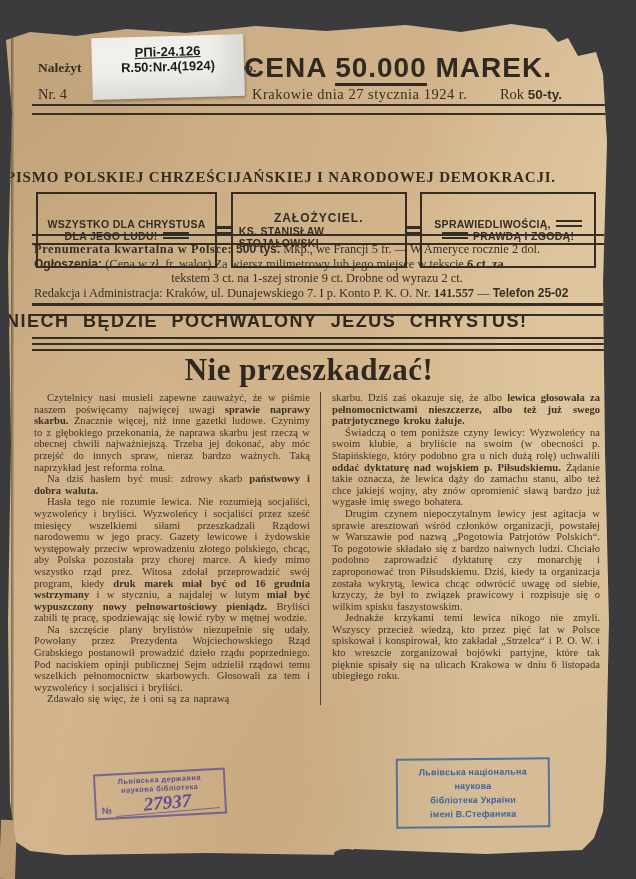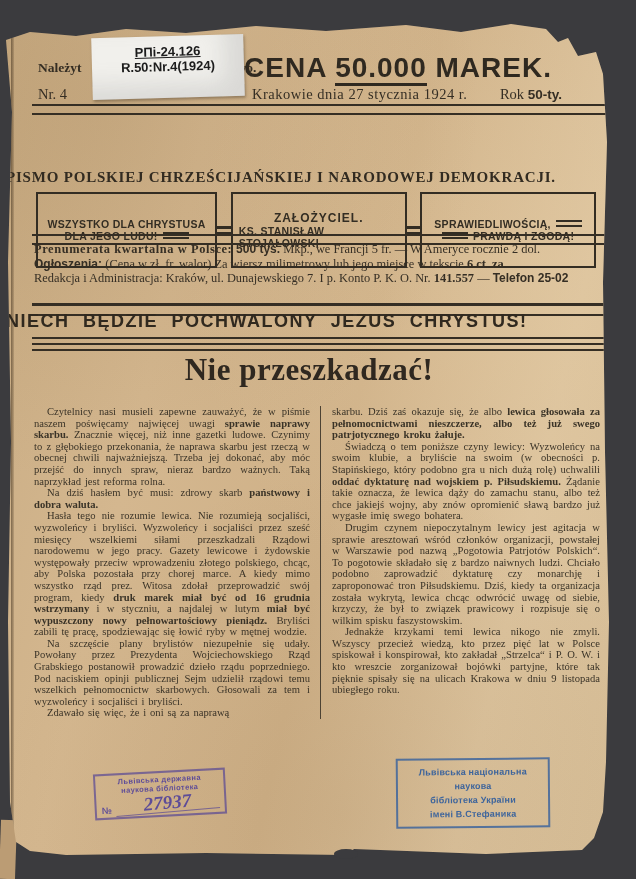--- a/index.html
+++ b/index.html
@@ -64,21 +64,21 @@
   .eq{width:15px;height:9px;background:repeating-linear-gradient(to bottom,#332d23 0 3px,transparent 3px 6px);}
 
   .imprint{position:absolute;top:220px;left:28px;right:12px;font-size:12.4px;line-height:14.6px;color:#352e24;}
   .imprint .c{text-align:center;}
   .imprint .bs{font-size:12px;}
 
   .banner{position:absolute;top:289px;left:0;width:100%;text-align:left;
     font-family:"Liberation Sans","DejaVu Sans",sans-serif;font-weight:bold;font-size:18px;letter-spacing:1.5px;word-spacing:7px;color:#30291f;}
   .title{position:absolute;top:330px;left:0;width:100%;text-align:center;font-weight:bold;font-size:31px;letter-spacing:.5px;color:#2f2820;}
 
-  .columns{position:absolute;top:384px;left:28px;right:12px;display:flex;}
+  .columns{position:absolute;top:370px;left:28px;right:12px;display:flex;}
   .col{font-size:10.6px;line-height:11.6px;text-align:justify;word-spacing:1.2px;color:#3a3327;}
   .col-left{width:276px;padding-right:10px;}
   .col-right{flex:1;border-left:1.5px solid #4c4233;padding-left:11px;}
   .para{margin:0;}
   .para.ind{text-indent:13px;}
 
   .stamp-left{position:absolute;left:88px;top:749px;width:118px;transform:rotate(-3deg);
     border:2px solid rgba(84,68,150,.75);padding:3px 5px 2px;color:#54449a;
     font-family:"Liberation Sans","DejaVu Sans",sans-serif;text-align:center;opacity:.92;}
   .stamp-left .tl{font-size:7.5px;font-weight:bold;line-height:8.5px;letter-spacing:.4px;}
@@ -143,20 +143,21 @@
           <span class="bl2">PRAWDĄ I ZGODĄ!</span>
         </div>
     </div>
   </div>
 
   <div class="rule rule2" style="top:212px;"></div>
 
   <div class="imprint">
     <div><span class="lsb">Prenumerata kwartalna w Polsce: </span><span class="bs">500 tys.</span><span> Mkp., we Francji 5 fr. — W Ameryce rocznie 2 dol.</span></div>
     <div><span class="bs">Ogłoszenia: </span><span>(Cena w zł. fr. walor) Za wiersz milimetrowy lub jego miejsce w tekscie </span><span class="b">6 ct. za</span></div>
+    <div class="c"><span>tekstem 3 ct. na 1-szej stronie 9 ct. Drobne od wyrazu 2 ct.</span></div>
     <div><span>Redakcja i Administracja:  Kraków,  ul. Dunajewskiego  7. I p. Konto  P.  K.  O.  Nr. </span><span class="b">141.557</span><span> — </span><span class="bs">Telefon 25-02</span></div>
   </div>
 
   <div class="rule rule2t" style="top:281px;"></div>
 
   <div class="banner">NIECH BĘDZIE POCHWALONY JEZUS CHRYSTUS!</div>
 
   <div class="rule rule3" style="top:315px;"></div>
 
   <div class="title">Nie przeszkadzać!</div>
@@ -166,21 +167,21 @@
         <p class="para ind"><span>Czytelnicy nasi musieli zapewne zauważyć, że w piśmie naszem poświęcamy najwięcej uwagi </span><span class="b">sprawie naprawy skarbu.</span><span> Znacznie więcej, niż inne gazetki ludowe. Czynimy to z głębokiego przekonania, że naprawa skarbu jest rzeczą w obecnej chwili najważniejszą. Trzeba jej dokonać, aby móc przejść do innych spraw, nieraz bardzo ważnych. Taką naprzykład jest reforma rolna.</span></p>
         <p class="para ind"><span>Na dziś hasłem być musi: zdrowy skarb </span><span class="b">państwowy i dobra waluta.</span></p>
         <p class="para ind"><span>Hasła tego nie rozumie lewica. Nie rozumieją socjaliści, wyzwoleńcy i bryliści. Wyzwoleńcy i socjaliści przez sześć miesięcy wszelkiemi siłami przeszkadzali Rządowi narodowemu w jego pracy. Gazety lewicowe i żydowskie występowały przeciw wprowadzeniu złotego polskiego, chcąc, aby Polska pozostała przy chorej marce. A kiedy mimo wszystko rząd prez. Witosa zdołał przeprowadzić swój program, kiedy </span><span class="b">druk marek miał być od 16 grudnia wstrzymany</span><span> i w styczniu, a najdalej w lutym </span><span class="b">miał być wypuszczony nowy pełnowartościowy pieniądz.</span><span> Bryliści zabili tę pracę, spodziewając się łowić ryby w mętnej wodzie.</span></p>
         <p class="para ind"><span>Na szczęście plany brylistów niezupełnie się udały. Powołany przez Prezydenta Wojciechowskiego Rząd Grabskiego postanowił prowadzić dzieło rządu poprzedniego. Pod naciskiem opinji publicznej Sejm udzielił rządowi temu wszelkich pełnomocnictw skarbowych. Głosowali za tem i wyzwoleńcy i socjaliści i bryliści.</span></p>
         <p class="para ind"><span>Zdawało  się  więc,  że i oni  są  za  naprawą</span></p>
       </div>
     <div class="col col-right">
         <p class="para"><span>skarbu. Dziś zaś okazuje się, że albo </span><span class="b">lewica głosowała za pełnomocnictwami nieszczerze, albo też już swego patrjotycznego kroku żałuje.</span></p>
         <p class="para ind"><span>Świadczą o tem poniższe czyny lewicy: Wyzwoleńcy na swoim klubie, a bryliście na swoim (w obecności p. Stapińskiego, który podobno gra u nich dużą rolę) uchwalili </span><span class="b">oddać dyktaturę nad wojskiem p. Piłsudskiemu.</span><span> Żądanie takie oznacza, że lewica dąży do zamachu stanu, albo też chce jakiejś wojny, aby znów opromienić sławą bardzo już wygasłe imię swego bohatera.</span></p>
         <p class="para ind"><span>Drugim czynem niepoczytalnym lewicy jest agitacja w sprawie aresztowań wśród członków organizacji, powstałej w Warszawie pod nazwą „Pogotowia Patrjotów Polskich“. To pogotowie składało się z bardzo naiwnych ludzi. Chciało podobno zaprowadzić dyktaturę czy monarchję i zaproponować tron Piłsudskiemu. Dziś, kiedy ta organizacja została wykrytą, lewica chcąc odwrócić uwagę od siebie, krzyczy, że był to związek prawicowy i rozpisuje się o wilkim spisku faszystowskim.</span></p>
-        <p class="para ind"><span>Jednakże krzykami temi lewica nikogo nie zmyli. Wszyscy przecież wiedzą, kto przez pięć lat w Polsce spiskował i konspirował, kto zakładał „Strzelca“ i P. O. W. i kto wreszcie zorganizował bojówki partyjne, które tak pięknie spisały się na ulicach Krakowa w dniu 9 listopada ubiegłego roku.</span></p>
+        <p class="para ind"><span>Jednakże krzykami temi lewica nikogo nie zmyli. Wszyscy przecież wiedzą, kto przez pięć lat w Polsce spiskował i konspirował, kto zakładał „Strzelca“ i P. O. W. i kto wreszcie zorganizował bojówki partyjne, które tak pięknie spisały się na ulicach Krakowa w dniu 6 listopada ubiegłego roku.</span></p>
       </div>
   </div>
 
   <div class="stamp-left">
     <div class="tl">Львівська державна</div>
     <div class="tl">наукова бібліотека</div>
     <div class="numrow">
       <span class="no">№</span>
       <span class="num">27937</span>
     </div>

